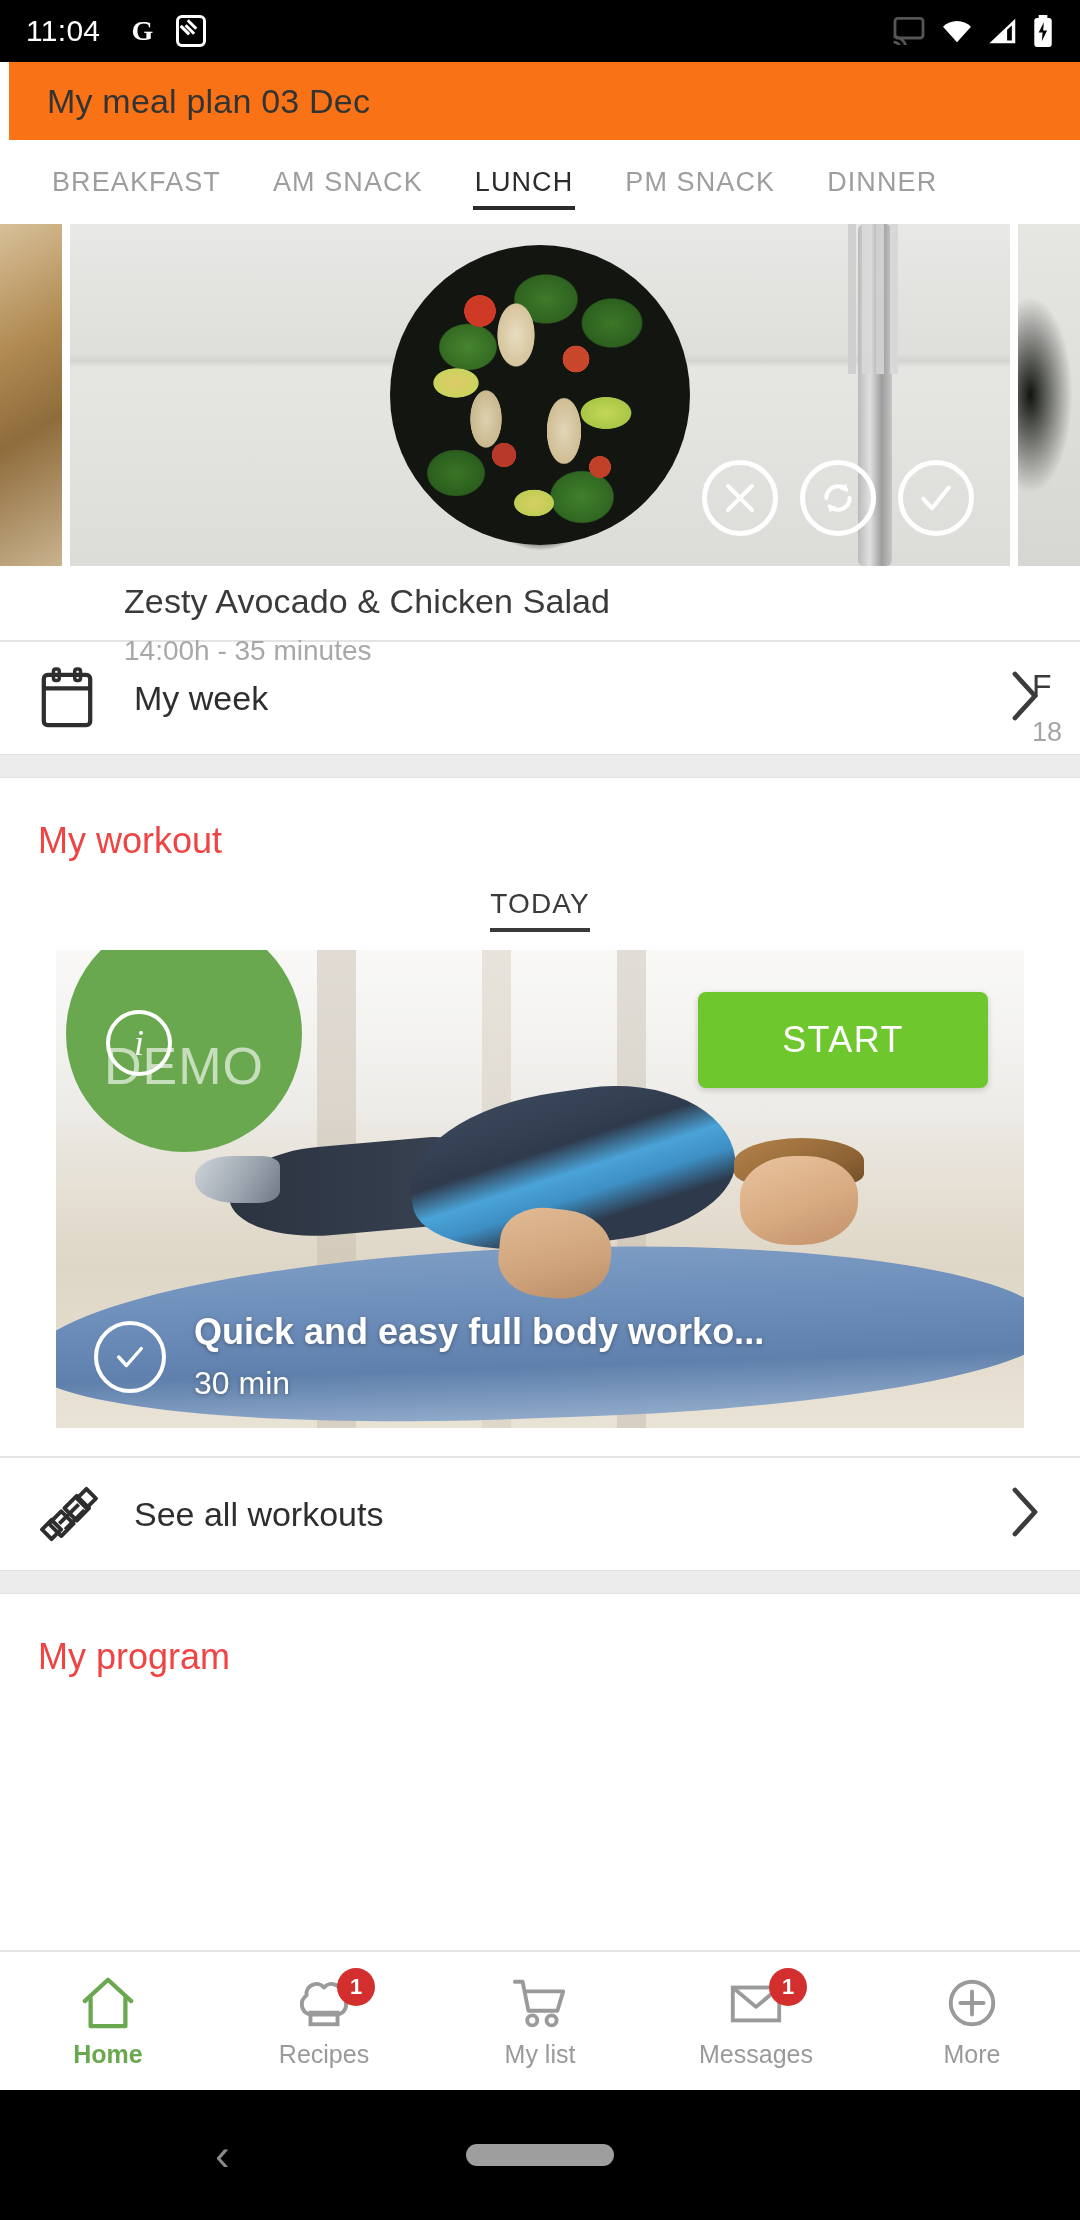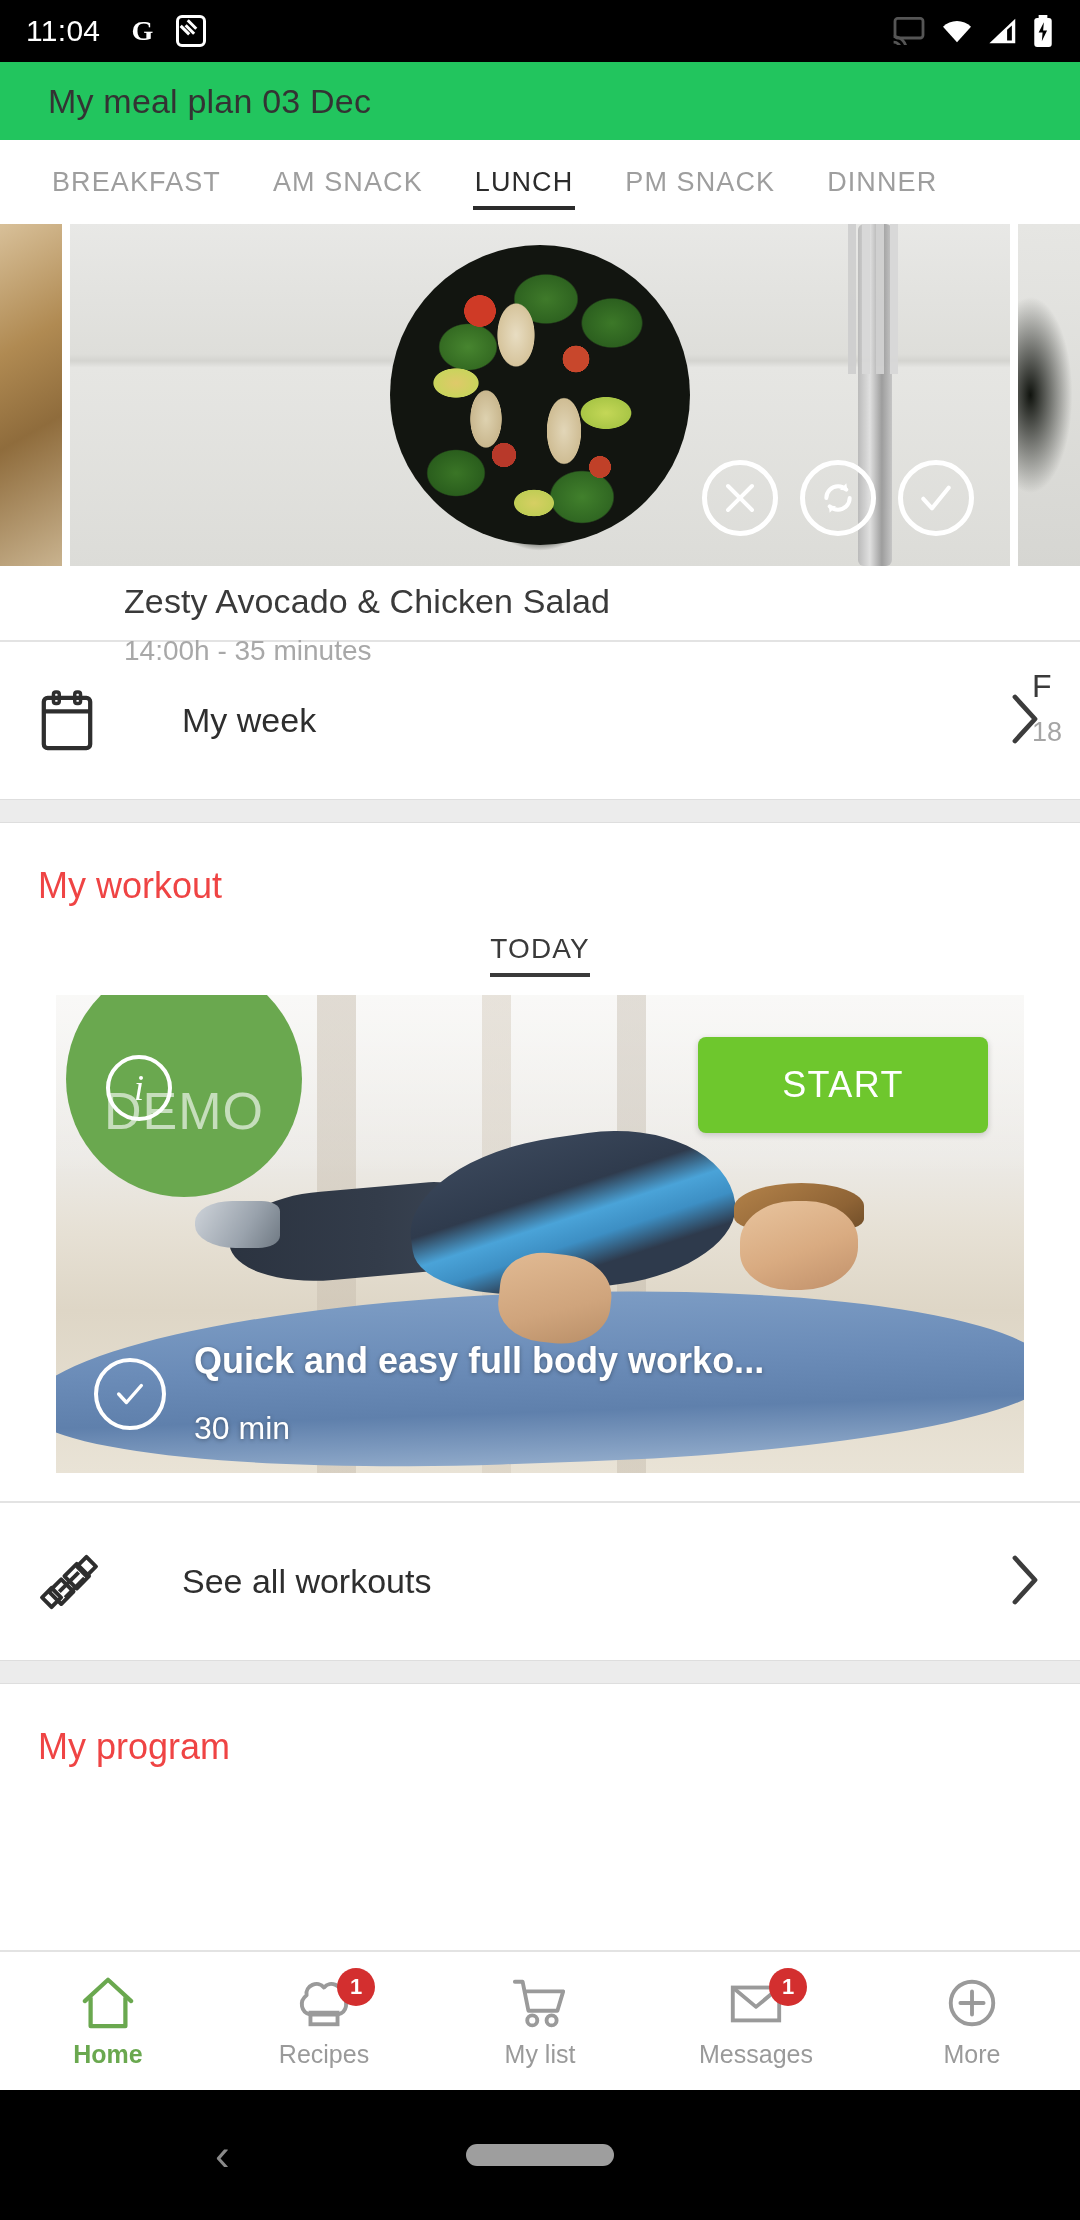--- a/index.html
+++ b/index.html
@@ -24,21 +24,21 @@
   .gicon {
     width:32px; height:32px; border-radius:50%;
     display:flex; align-items:center; justify-content:center;
     font-size:28px; font-weight:bold; color:#fff; font-family:"Liberation Serif",serif;
   }
   .sq-icon { width:30px; height:32px; border:3px solid #fff; border-radius:6px; position:relative; }
   .sq-icon:after{ content:""; position:absolute; left:7px; top:5px; width:12px; height:3px; background:#fff;
      transform:rotate(45deg); box-shadow:2px 5px 0 0 #fff, -1px 9px 0 0 #fff;}
 
   
-  .appbar { flex:0 0 78px; display:flex; align-items:center; padding:0 48px; background:#22c55e; }
+  .appbar { flex:0 0 78px; display:flex; align-items:center; padding:0 38px; background:#f97316;margin-left:9px; }
   .appbar-title { font-size:34px; color:#333333; font-weight:400; letter-spacing:.2px; }
 
   
   .tabs {
     flex:0 0 84px; display:flex; align-items:stretch; background:#fff;
     overflow:hidden; padding-left:26px;
   }
   .tab {
     display:flex; align-items:center; justify-content:center;
     padding:0 26px; position:relative; white-space:nowrap;
@@ -116,21 +116,21 @@
   .peek-sub { font-size:27px; color:#a5a5a5; margin-top:12px; white-space:nowrap; }
 
   .meal-meta { padding:16px 54px 0 54px; }
   .meal-title { font-size:34px; color:#3a3a3a; letter-spacing:.1px; }
   .meal-sub { font-size:28px; color:#a8a8a8; margin-top:14px; }
 
   
   .divider { height:2px; background:#e3e3e3; }
   .spacer { height:24px; background:#ececec; border-top:1px solid #dedede; border-bottom:1px solid #dedede; }
   .row {
-    height:157px; display:flex; align-items:center; padding:0 38px; background:#fff;gap:48px;
+    height:112px; display:flex; align-items:center; padding:0 38px; background:#fff;
   }
   .row-icon { width:96px; display:flex; align-items:center; justify-content:flex-start; }
   .row-label { font-size:34px; color:#2e2e2e; flex:1 1 auto; }
   .chev { margin-left:auto; }
 
   
   .section-title { font-size:36px; color:#ef4444; padding:42px 38px 0 38px; }
   .today-wrap { display:flex; justify-content:center; padding:26px 0 18px 0; }
   .today {
     font-size:28px; color:#3a3a3a; letter-spacing:1.1px; position:relative; padding-bottom:12px;
@@ -227,21 +227,21 @@
   .check-circle {
     width:72px; height:72px; border-radius:50%; border:4px solid #fff;
     display:flex; align-items:center; justify-content:center; flex:0 0 72px;
   }
   .workout-txt { margin-left:28px; }
   .workout-title {
     font-size:36px; color:#ffffff; font-weight:bold;
     text-shadow:0 1px 4px rgba(0,0,0,.35); white-space:nowrap;
   }
   .workout-dur {
-    font-size:32px; color:#ffffff; margin-top:28px;
+    font-size:32px; color:#ffffff; margin-top:12px;
     text-shadow:0 1px 4px rgba(0,0,0,.35);
   }
 
   
   .bottomnav {
     position:absolute; left:0; right:0; bottom:130px; height:140px;
     background:#ffffff; border-top:2px solid #e3e3e3;
     display:flex; align-items:center;
   }
   .nav-item {

